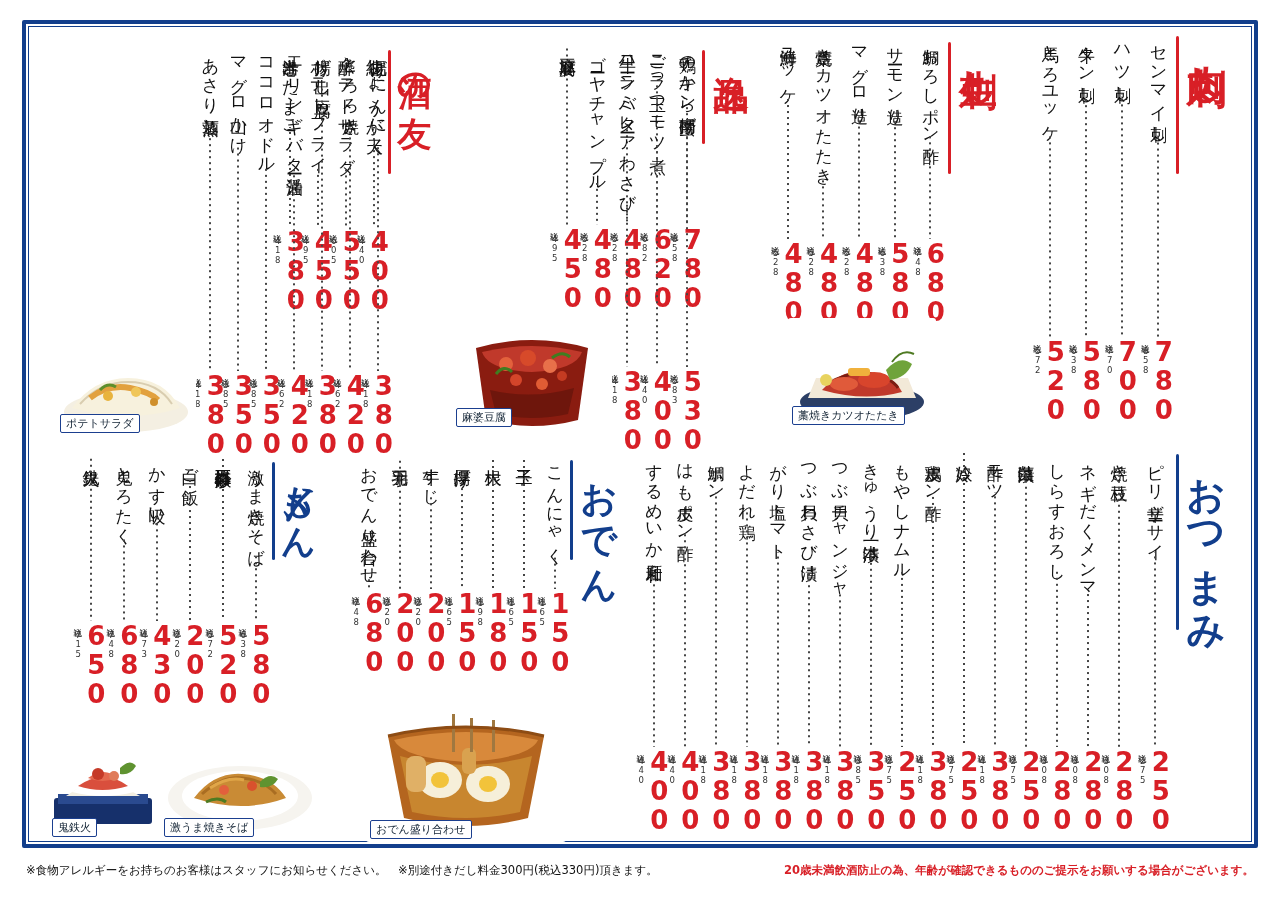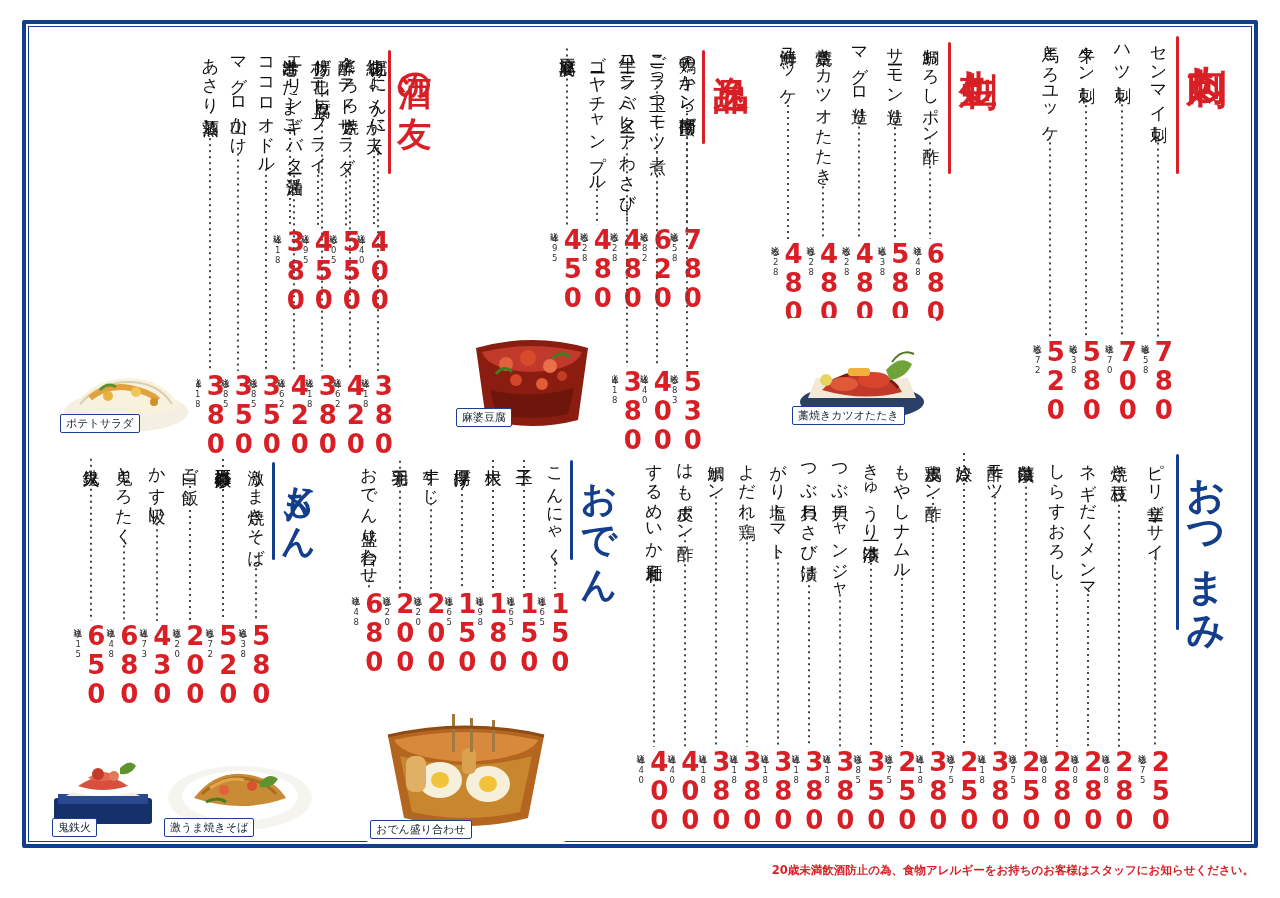--- a/index.html
+++ b/index.html
@@ -768,14 +768,15 @@
         <path d="M50 46 q18 -12 34 -8" fill="none" stroke="#e0a648" stroke-width="3"></path>
         <circle cx="64" cy="48" r="5" fill="#e2603c"></circle>
         <circle cx="92" cy="44" r="5" fill="#d9512d"></circle>
         <path d="M100 40 q10 -10 18 -3 q-6 10 -18 8 Z" fill="#5f9330"></path>
         <path d="M46 60 q12 -6 20 0" fill="none" stroke="#4e7b22" stroke-width="3"></path>
       </svg>
       <div class="cap">激うま焼きそば</div>
     </div>
   </div>
 
-  <div class="footer-right">20歳未満飲酒防止の為、食物アレルギーをお持ちのお客様はスタッフにお知らせください。</div>
+  <div class="footer-left">※食物アレルギーをお持ちのお客様はスタッフにお知らせください。　※別途付きだし料金300円(税込330円)頂きます。</div>
+  <div class="footer-right">20歳未満飲酒防止の為、年齢が確認できるもののご提示をお願いする場合がございます。</div>
 </div>
 
 </body></html>

